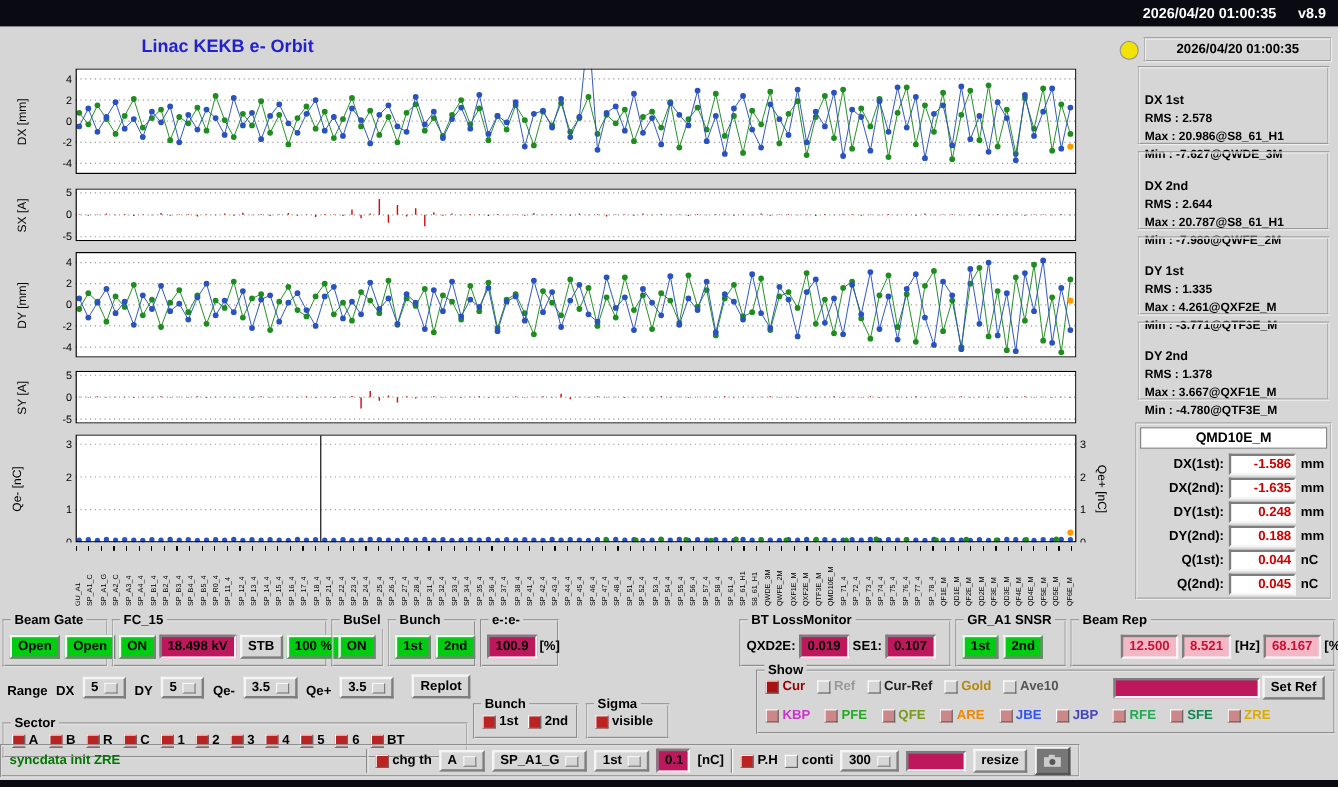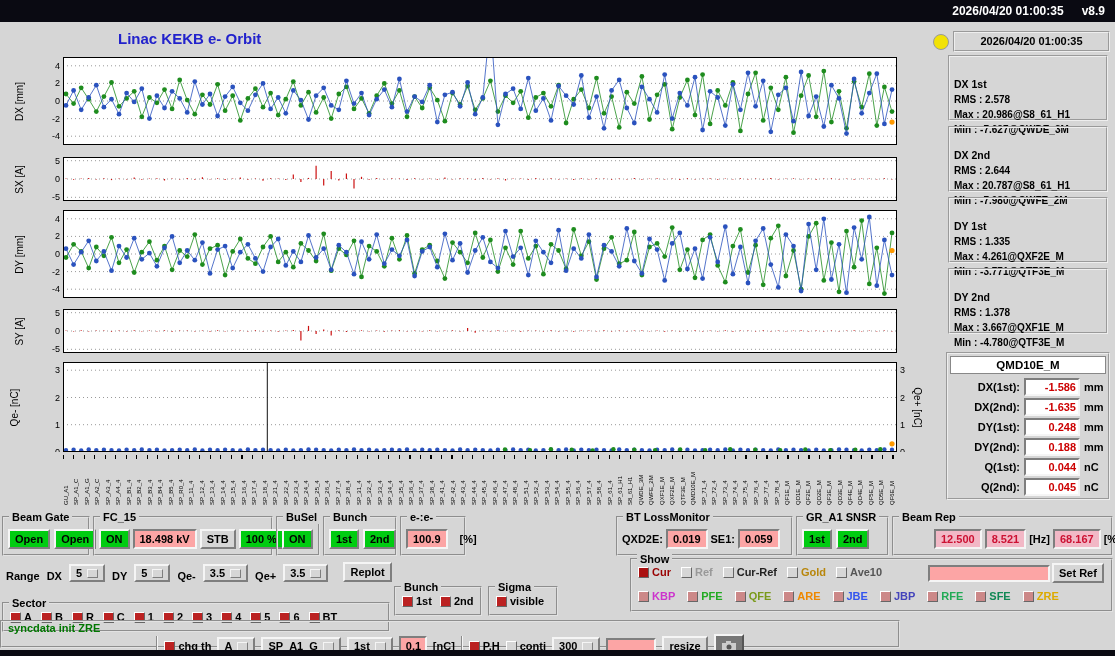--- a/index.html
+++ b/index.html
@@ -31,33 +31,33 @@
              height:16px;line-height:16px;margin-bottom:3px;}
   .mon-row{display:flex;align-items:center;gap:4px;height:20px;justify-content:flex-end;padding-right:2px;}
   .mon-label{font-size:11px;font-weight:bold;width:56px;text-align:right;}
   .mon-val{width:48px;height:14px;background:#fff;border:2px solid;border-color:#7e7e7e #f5f5f5 #f5f5f5 #7e7e7e;
            color:#cc0000;font-size:11px;font-weight:bold;text-align:right;padding:0 2px;line-height:14px;}
   .mon-unit{font-size:11px;font-weight:bold;width:20px;}
   .lframe{position:absolute;border:2px groove #e2e2e2;box-sizing:border-box;}
   .fl{position:absolute;top:-8px;left:5px;background:#d6d6d6;padding:0 3px;font-size:11px;font-weight:bold;line-height:14px;white-space:nowrap;}
   .frow{position:absolute;left:4px;right:4px;top:11px;display:flex;align-items:center;gap:4px;}
   .raised{background:#d6d6d6;border:2px solid;border-color:#f5f5f5 #7e7e7e #7e7e7e #f5f5f5;}
-  .sunken{background:#fca5a5;border:2px solid;border-color:#7e7e7e #f5f5f5 #f5f5f5 #7e7e7e;}
+  .sunken{background:#be185d;border:2px solid;border-color:#7e7e7e #f5f5f5 #f5f5f5 #7e7e7e;}
   .gray{background:#cfcfcf;}
   .green{background:#00cc11;}
   .pink{background:#f2b8c6;color:#cc1133;}
   .btn,.field{font-size:11px;font-weight:bold;text-align:center;padding:1px 5px;line-height:14px;white-space:nowrap;box-sizing:border-box;}
   .flat-label{font-size:11px;font-weight:bold;white-space:nowrap;}
   .optmenu{display:inline-flex;align-items:center;gap:5px;padding:1px 5px;font-size:11px;font-weight:bold;
            background:#d6d6d6;border:2px solid;border-color:#f5f5f5 #7e7e7e #7e7e7e #f5f5f5;white-space:nowrap;}
   .opt-ind{width:9px;height:7px;background:#d6d6d6;border:1px solid;border-color:#f5f5f5 #7e7e7e #7e7e7e #f5f5f5;}
   .cb{display:inline-flex;align-items:center;gap:3px;font-size:11px;font-weight:bold;white-space:nowrap;}
   .cb .ind{width:9px;height:9px;border:1px solid;border-color:#fff #666 #666 #fff;box-sizing:content-box;}
   .statusbar{position:absolute;left:0;top:620px;width:900px;height:28px;border:2px groove #e2e2e2;
-             box-sizing:border-box;display:flex;align-items:center;padding:0 6px;flex-direction:column;}
+             box-sizing:border-box;display:flex;align-items:center;padding:0 6px;}
   .sb-msg{color:#007700;font-weight:bold;font-size:11px;margin-right:auto;}
   .sb-controls{display:flex;align-items:center;gap:6px;}
   .vsep{width:0;height:20px;border-left:1px solid #8a8a8a;border-right:1px solid #f5f5f5;}
   .entry{height:13px;font-size:11px;font-family:"Liberation Sans",sans-serif;padding:0 2px;}
   .cam{width:26px;height:20px;background:#777;border:2px solid;border-color:#f5f5f5 #555 #555 #f5f5f5;
        display:flex;align-items:center;justify-content:center;padding:0;}
 </style>
 </head>
 <body>
 
@@ -1153,32 +1153,32 @@
   </div>
   <div class="lframe" style="left:323px;top:516px;width:74px;height:40px;">
     <span class="fl">Bunch</span>
     <div class="frow">
       <span class="btn raised green">1st</span>
       <span class="btn raised green">2nd</span>
     </div>
   </div>
   <div class="lframe" style="left:400px;top:516px;width:66px;height:40px;">
     <span class="fl">e-:e-</span>
-    <div class="frow" style="gap:12px;">
+    <div class="frow" style="gap:2px;">
       <span class="field sunken">100.9</span>
       <span class="flat-label">[%]</span>
     </div>
   </div>
   <div class="lframe" style="left:616px;top:516px;width:177px;height:40px;">
     <span class="fl">BT LossMonitor</span>
     <div class="frow" style="gap:3px;">
       <span class="flat-label">QXD2E:</span>
       <span class="field sunken">0.019</span>
       <span class="flat-label">SE1:</span>
-      <span class="field sunken">0.059</span>
+      <span class="field sunken">0.107</span>
     </div>
   </div>
   <div class="lframe" style="left:796px;top:516px;width:93px;height:40px;">
     <span class="fl">GR_A1 SNSR</span>
     <div class="frow">
       <span class="btn raised green">1st</span>
       <span class="btn raised green">2nd</span>
     </div>
   </div>
   <div class="lframe" style="left:892px;top:516px;width:221px;height:40px;">

